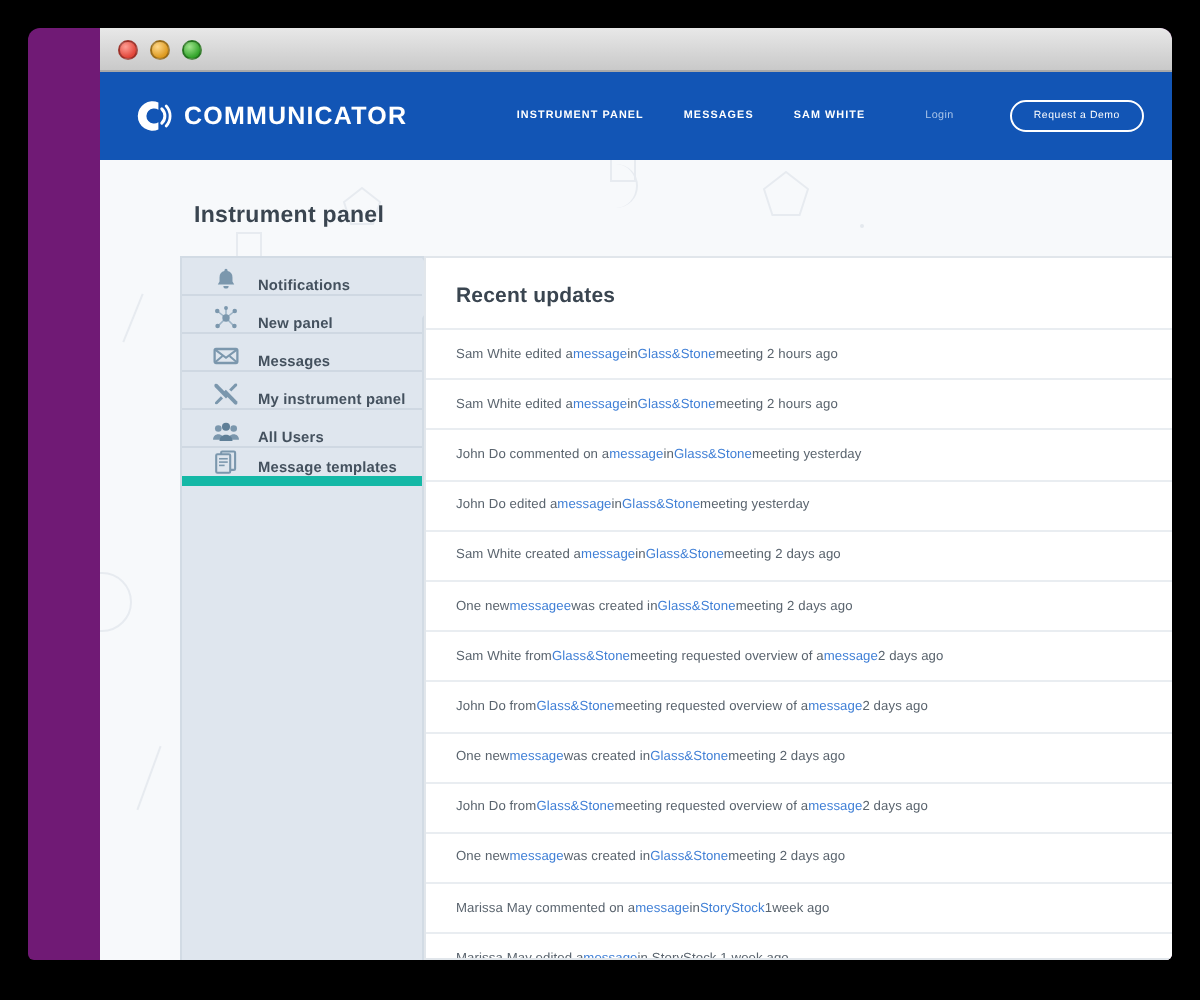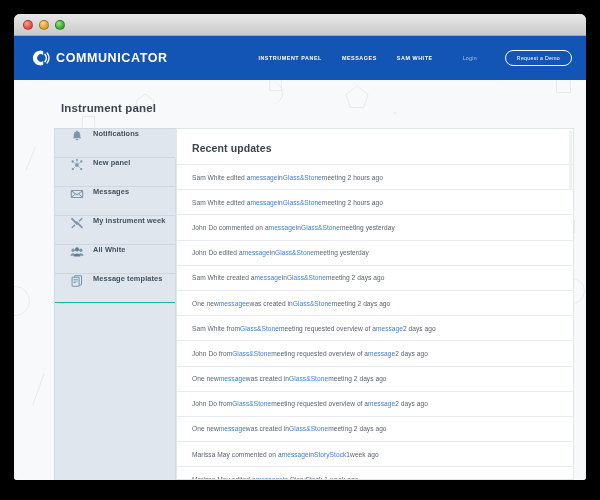--- a/index.html
+++ b/index.html
@@ -12,24 +12,25 @@
     font-family: "Liberation Sans", sans-serif;
   }
 
   
   #browser-window {
     position: absolute;
     left: 14px;
     top: 14px;
     width: 572px;
     height: 466px;
-    background: #f0abfc;
+    background: #701a75;
     border-radius: 6px 6px 3px 3px;
     overflow: hidden;
     box-shadow: 0 6px 16px rgba(0,0,0,0.55);
+    padding-left: 36px;
   }
 
   
   #titlebar {
     position: relative;
     height: 22px;
     background: linear-gradient(#e8e8e8, #c9c9c9);
     border-bottom: 1px solid #a9a9a9;
   }
   .traffic-lights {
@@ -133,30 +134,30 @@
   #sidebar {
     position: absolute;
     left: 40px; top: 48px;
     width: 122px;
     background: #dfe6ee;
     border: 1px solid #d2dbe4;
     border-bottom: none;
     height: 352px;
   }
   .sidebar-item {
-    height: 29px;
+    height: 19px;
     display: flex;
-    align-items: flex-start;
+    align-items: flex-end;
     padding-left: 15px;
     gap: 9px;
     border-bottom: 1px solid #cfd8e2;
     cursor: pointer;
     position: relative;
   }
-  .sidebar-item:last-child { border-bottom: 1px solid #14b8a6; }
+  .sidebar-item:last-child { border-bottom: 5px solid #14b8a6; }
   .sb-icon { width: 14px; height: 14px; flex: 0 0 14px; display: block; }
   .sb-label {
     font-size: 7.4px;
     font-weight: bold;
     color: #44515e;
     letter-spacing: 0.1px;
     white-space: nowrap;
   }
   
   .sidebar-item.active::after {
@@ -310,33 +311,33 @@
         <span class="sb-label">Messages</span>
       </div>
 
       <div class="sidebar-item">
         <svg class="sb-icon" viewBox="0 0 16 16">
           <path d="M3 2.3 9.6 9l-1.6 1.6L1.6 4c-.5-.9-.2-1.9.6-1.9z" fill="#7b97ad"></path>
           <path d="M13 2.2 9.8 5.4l1.2 1.2L14.2 3.4c.4-.4.2-1.3-.4-1.4z" fill="#7b97ad"></path>
           <path d="M12.9 13.8 6.3 7.2 7.9 5.6l6.4 6.6c.5.9.2 1.9-.6 1.9z" fill="#7b97ad"></path>
           <path d="M3.1 13.7 6.3 10.5 5.1 9.3 1.9 12.5c-.4.4-.2 1.3.4 1.4z" fill="#7b97ad"></path>
         </svg>
-        <span class="sb-label">My instrument week</span>
+        <span class="sb-label">My instrument panel</span>
       </div>
 
       <div class="sidebar-item">
         <svg class="sb-icon" viewBox="0 0 16 16">
           <circle cx="3.6" cy="6" r="1.9" fill="#7b97ad"></circle>
           <circle cx="12.4" cy="6" r="1.9" fill="#7b97ad"></circle>
           <circle cx="8" cy="5" r="2.3" fill="#5f7f97"></circle>
           <path d="M0.6 12.4c0-1.9 1.3-3.1 3-3.1s3 1.2 3 3.1z" fill="#7b97ad"></path>
           <path d="M9.4 12.4c0-1.9 1.3-3.1 3-3.1s3 1.2 3 3.1z" fill="#7b97ad"></path>
           <path d="M4.3 13.2c0-2.2 1.6-3.6 3.7-3.6s3.7 1.4 3.7 3.6z" fill="#5f7f97"></path>
         </svg>
-        <span class="sb-label">All White</span>
+        <span class="sb-label">All Users</span>
       </div>
 
       <div class="sidebar-item">
         <svg class="sb-icon" viewBox="0 0 16 16">
           <rect x="5.2" y="2" width="8" height="10.5" rx="0.7" fill="none" stroke="#7b97ad" stroke-width="1.2"></rect>
           <rect x="2.4" y="3.6" width="8" height="10.5" rx="0.7" fill="#dfe6ee" stroke="#7b97ad" stroke-width="1.2"></rect>
           <g fill="#7b97ad">
             <rect x="4" y="5.7" width="5" height="0.9"></rect>
             <rect x="4" y="7.6" width="5" height="0.9"></rect>
             <rect x="4" y="9.5" width="3.2" height="0.9"></rect>

